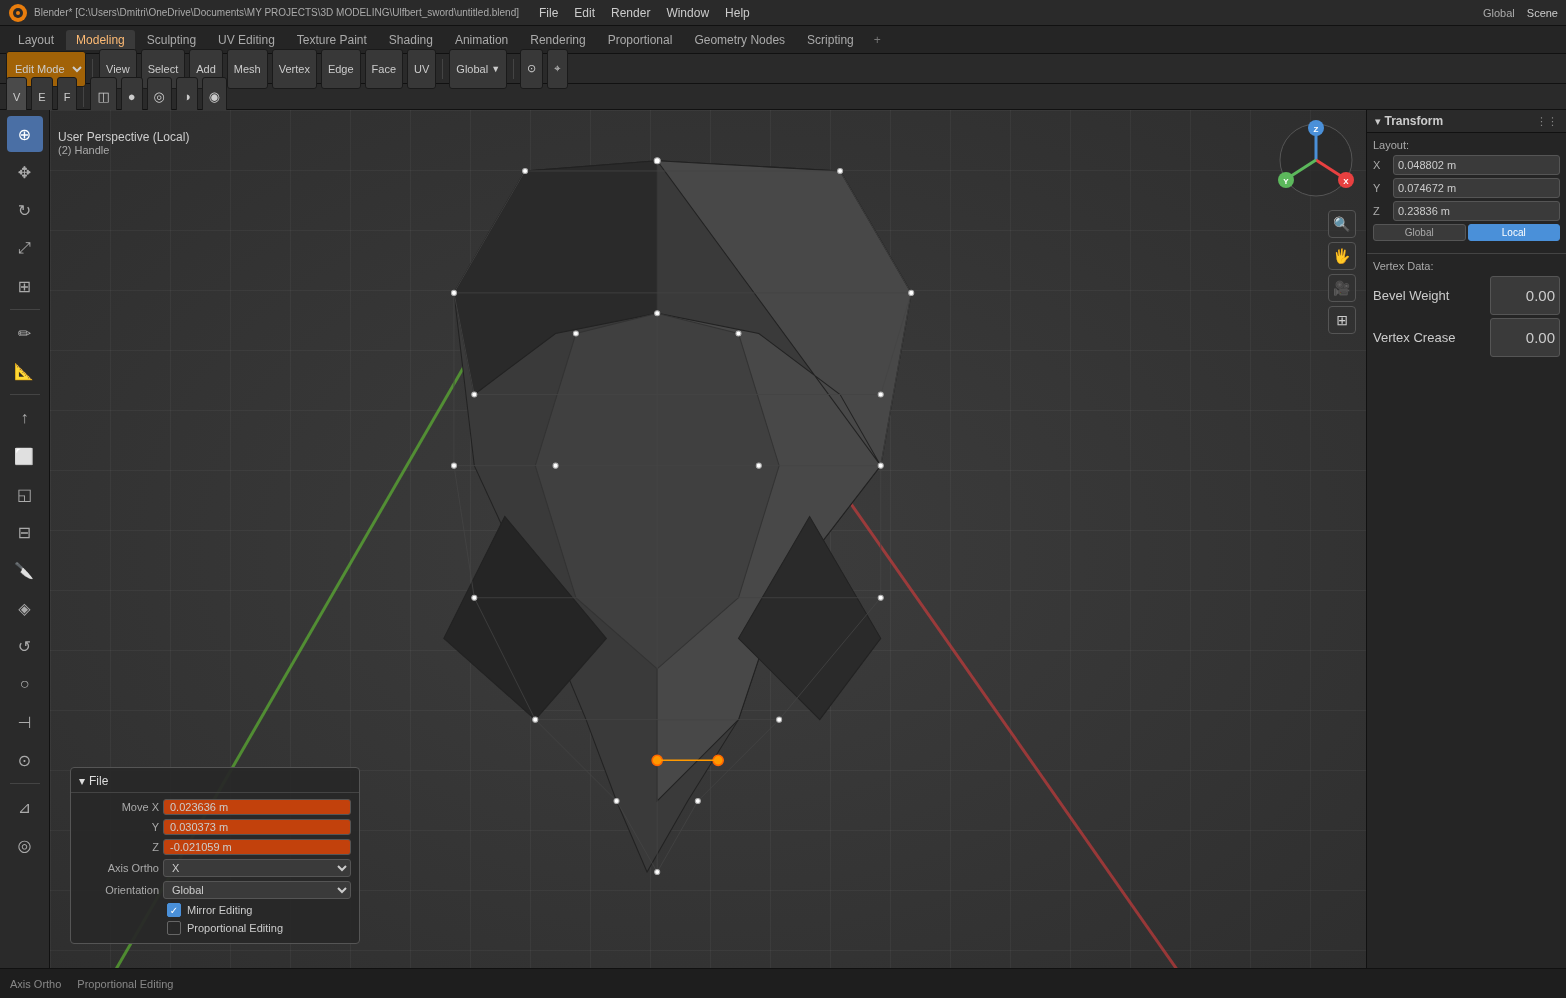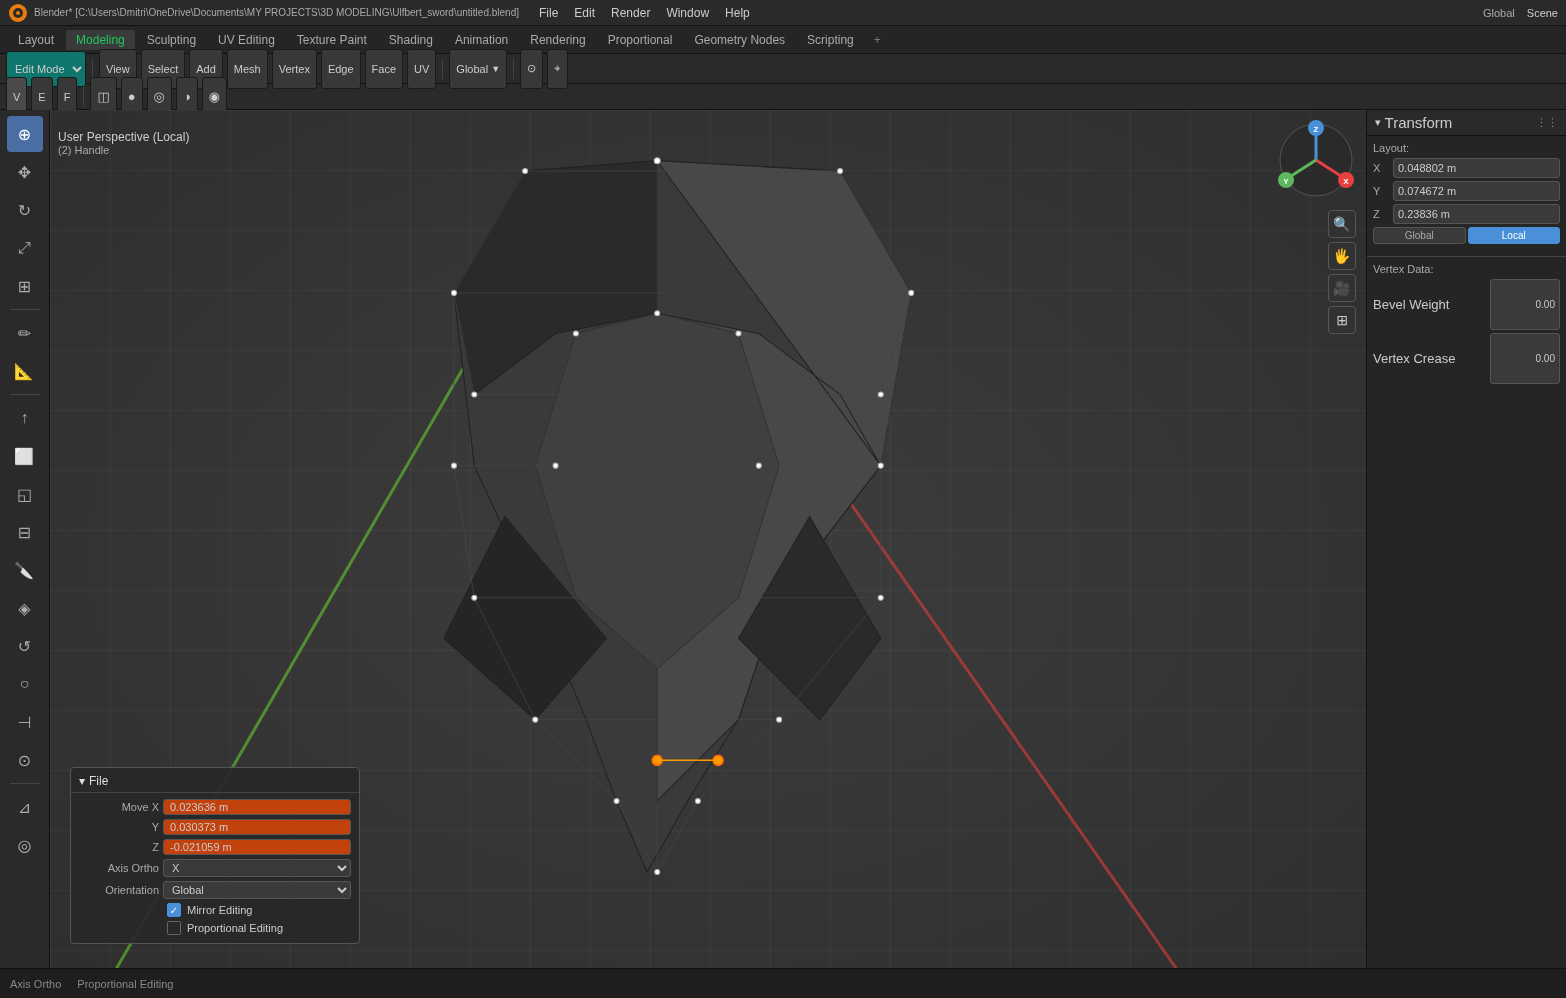--- a/index.html
+++ b/index.html
@@ -55,21 +55,21 @@
     }
     .workspace-tab {
       padding: 3px 10px;
       font-size: 12px;
       color: #aaa;
       cursor: pointer;
       border-radius: 3px 3px 0 0;
     }
     .workspace-tab.active {
       background: #3a3a3a;
-      color: #22c55e;
+      color: #fdba74;
     }
     .workspace-tab-plus {
       padding: 3px 8px;
       color: #777;
       cursor: pointer;
     }
 
     
     .editor-toolbar {
       height: 30px;
@@ -94,21 +94,21 @@
       gap: 3px;
     }
     .toolbar-btn.active { background: #4a4a4a; }
     .toolbar-divider {
       width: 1px;
       height: 20px;
       background: #444;
       margin: 0 2px;
     }
     .mode-select {
-      background: #0f766e;
+      background: #a16207;
       border: 1px solid #1a1a1a;
       color: #ccc;
       font-size: 11px;
       height: 36px;
       border-radius: 3px;
       padding: 0 4px;
       cursor: pointer;
     }
 
     
@@ -343,22 +343,22 @@
       display: flex;
       align-items: center;
       justify-content: space-between;
       padding: 4px 8px;
       background: #2a2a2a;
       border-bottom: 1px solid #111;
       font-size: 11px;
       color: #ccc;
     }
     .right-panel-header .panel-title {
-      font-size: 15px;
-      font-weight: normal;
+      font-size: 12px;
+      font-weight: bold;
     }
     .transform-panel {
       padding: 6px 6px;
     }
     .transform-section-title {
       font-size: 11px;
       color: #aaa;
       margin-bottom: 4px;
     }
     .transform-row {
@@ -421,22 +421,22 @@
     }
     .vertex-data-label {
       font-size: 13px;
       color: #ccc;
     }
     .vertex-data-value {
       background: #3a3a3a;
       border: 1px solid #555;
       border-radius: 3px;
       color: #ccc;
-      font-size: 10px;
-      padding: 19px 4px;
+      font-size: 15px;
+      padding: 10px 4px;
       width: 70px;
       text-align: right;
     }
 
     
     .status-bar {
       height: 30px;
       background: #1e1e1e;
       border-top: 1px solid #111;
       display: flex;

